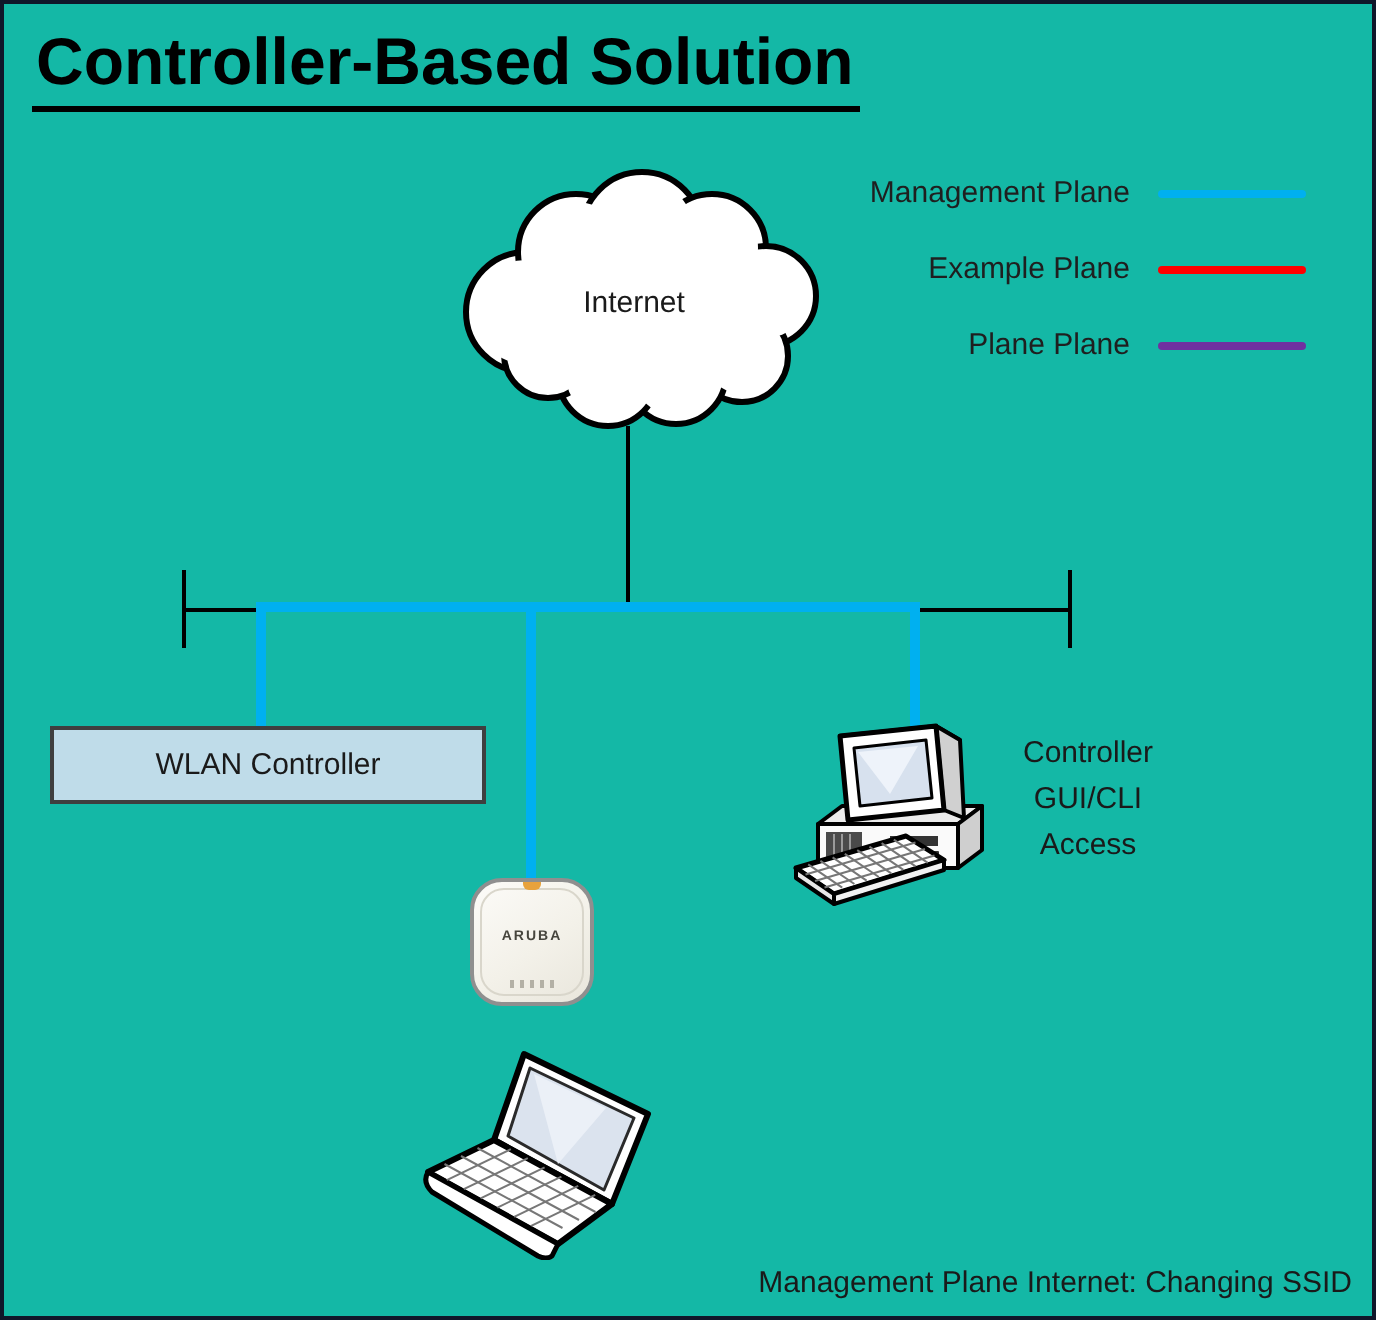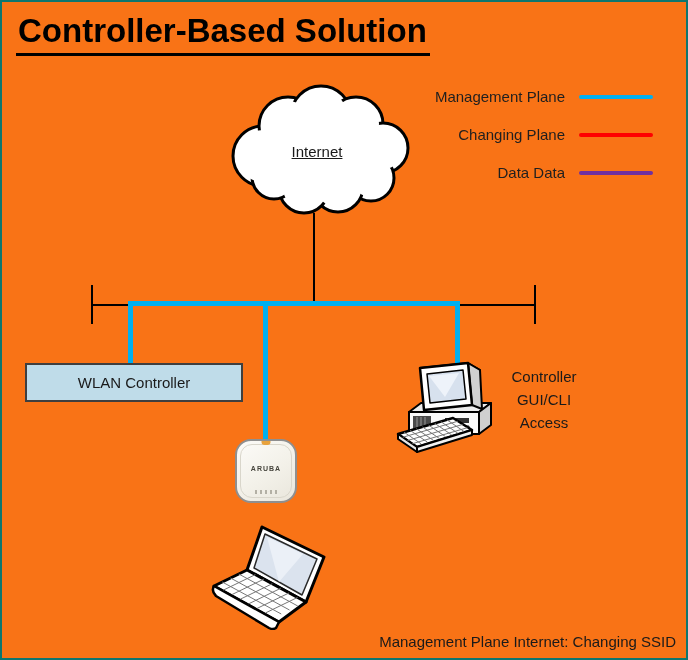--- a/index.html
+++ b/index.html
@@ -1,34 +1,34 @@
 <!DOCTYPE html>
 <html><head>
 <meta charset="utf-8">
 <style>
   html,body { margin:0; padding:0; background:#fff; }
   .slide {
     position:relative; width:688px; height:660px; box-sizing:border-box;
-    background:#f97316; border:2px solid #0f766e;
+    background:#14b8a6; border:2px solid #0f172a;
     font-family:"Liberation Sans", sans-serif; color:#1a1a1a; overflow:hidden;
   }
   .title {
     position:absolute; left:14px; top:8px; font-size:33px; font-weight:700;
     color:#000; border-bottom:3px solid #000; padding:0 3px 2px 2px; line-height:1.25;
   }
   
   .legend { position:absolute; left:420px; top:85px; display:flex; flex-direction:column; gap:19px; }
   .legend-row { display:flex; align-items:center; height:19px; }
   .legend-label { width:143px; text-align:right; font-size:15px; color:#1f1f1f; }
   .legend-line { width:74px; height:4px; border-radius:2px; margin-left:14px; }
   
   .conn { position:absolute; z-index:1; }
   .black { background:#000; }
   
-  .internet-label { position:absolute; left:255px; top:141px; width:120px; text-align:center; font-size:15px; z-index:3;text-decoration:underline; }
+  .internet-label { position:absolute; left:255px; top:141px; width:120px; text-align:center; font-size:15px; z-index:3; }
   .wlan-box {
     position:absolute; left:23px; top:361px; width:218px; height:39px; box-sizing:border-box;
     border:2px solid #3f3f3f; display:flex; align-items:center; justify-content:center;
     font-size:15px; z-index:2;
   }
   .pc-label { position:absolute; left:498px; top:363px; width:88px; text-align:center;
     font-size:15px; line-height:23px; white-space:pre-line; z-index:3; }
   .caption { position:absolute; right:10px; top:631px; font-size:15px; z-index:3; }
   
   .icon { position:absolute; z-index:2; }
@@ -55,25 +55,25 @@
 <div class="slide">
 
   <div class="title">Controller-Based Solution</div>
 
   <div class="legend">
     <div class="legend-row">
       <span class="legend-label">Management Plane</span>
       <span class="legend-line" style="background-color: rgb(0, 176, 240);"></span>
     </div>
     <div class="legend-row">
-      <span class="legend-label">Changing Plane</span>
+      <span class="legend-label">Example Plane</span>
       <span class="legend-line" style="background-color: rgb(255, 0, 0);"></span>
     </div>
     <div class="legend-row">
-      <span class="legend-label">Data Data</span>
+      <span class="legend-label">Plane Plane</span>
       <span class="legend-line" style="background-color: rgb(112, 48, 160);"></span>
     </div>
   </div>
 
   <div class="conn black" style="left:311px; top:211px; width:2px;  height:92px;"></div>
   <div class="conn black" style="left:90px;  top:302px; width:443px; height:2px;"></div>
   <div class="conn black" style="left:89px;  top:283px; width:2px;  height:39px;"></div>
   <div class="conn black" style="left:532px; top:283px; width:2px;  height:39px;"></div>
 
   <div class="conn" style="left: 126px; top: 299px; width: 332px; height: 5px; background-color: rgb(0, 176, 240);"></div>

